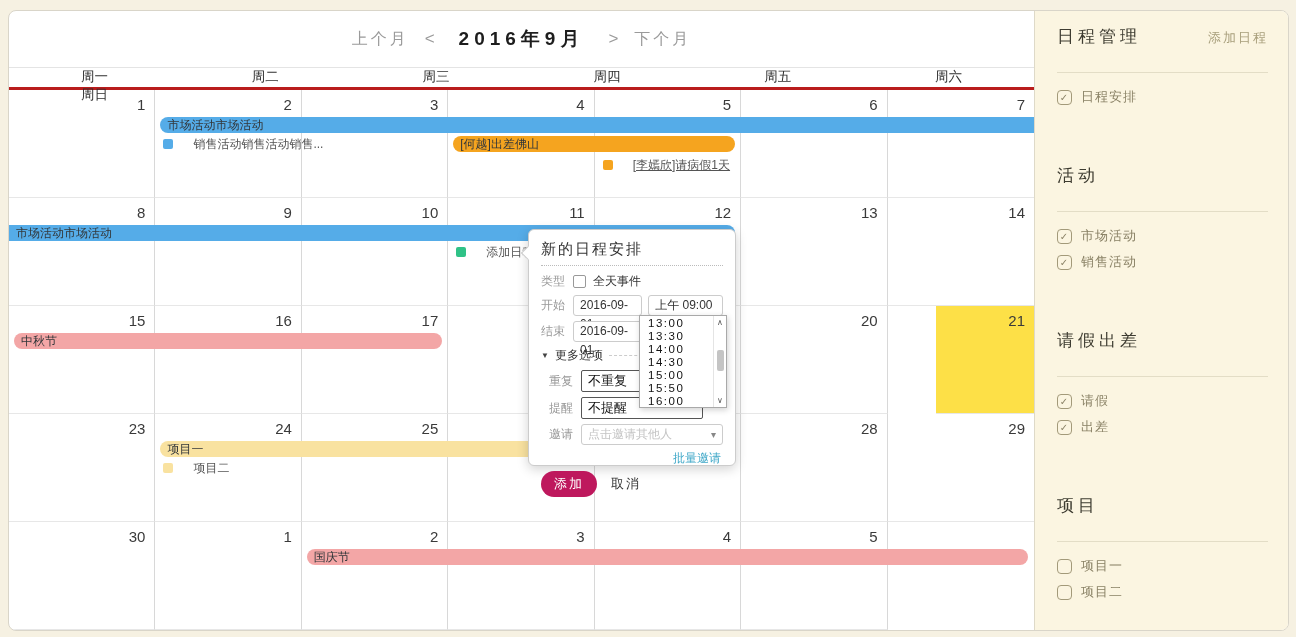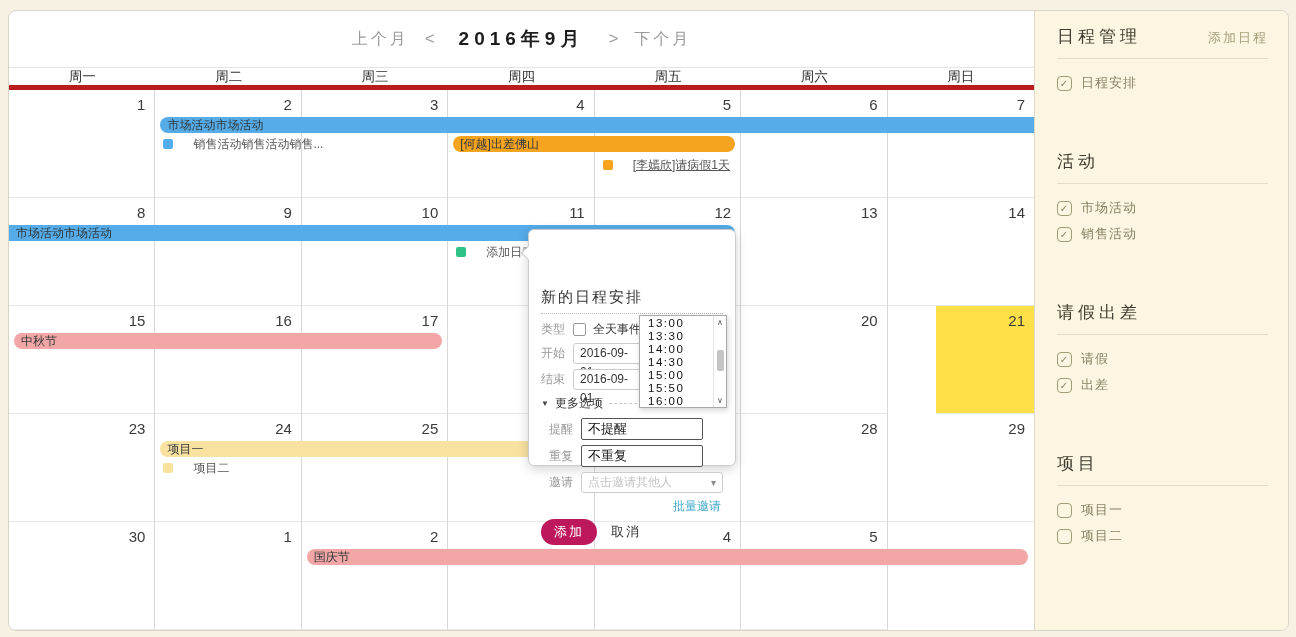--- a/index.html
+++ b/index.html
@@ -17,21 +17,21 @@
   }
   
   .calendar { width:1025px; position:relative; flex:none; }
   .cal-header {
     height:57px; display:flex; align-items:center; justify-content:center;
     gap:16px; border-bottom:1px solid #e4e4e4;
   }
   .nav-label { color:#9a9a9a; font-size:16px; letter-spacing:3px; cursor:pointer; }
   .nav-arrow { color:#9a9a9a; font-size:17px; cursor:pointer; }
   .cal-title { color:#1d1d1d; font-size:19px; font-weight:bold; letter-spacing:5px; margin:0 8px; }
-  .dow-row { height:22px; display:grid; grid-template-columns:repeat(7,1fr); border-bottom:5px solid #b91c1c; }
+  .dow-row { height:22px; display:grid; grid-template-columns:repeat(6,1fr); border-bottom:3px solid #b91c1c; }
   .dow-cell { display:flex; align-items:center; justify-content:center; font-size:13.5px; color:#2e2e2e; }
   .weeks { position:relative; height:540px; }
   .week-grid { display:grid; grid-template-columns:repeat(7,1fr); grid-auto-rows:108px; height:540px; }
   .cell {
     border-right:1px solid #d8d8d8; border-bottom:1px solid #e7e7e7;
     padding:6px 9px 0 0; text-align:right; font-size:15px; color:#3a3a3a;
   }
   .cell:nth-child(7n) { border-right:none; }
   .cell.selected { background:#fde047;margin-left:48px; }
   .event-bar {
@@ -50,21 +50,21 @@
     background:#fff; border:1px solid #ccc; border-radius:6px;
     box-shadow:0 3px 12px rgba(0,0,0,.18); z-index:10;
     padding:10px 12px 8px; font-size:12px;
   }
   .popup-arrow {
     position:absolute; left:-6px; top:18px; width:10px; height:10px; background:#fff;
     border-left:1px solid #ccc; border-bottom:1px solid #ccc; transform:rotate(45deg);
   }
   .popup-title {
     font-size:15px; color:#333; letter-spacing:2px;
-    padding-bottom:6px; border-bottom:1px dotted #bbb; margin-bottom:7px;margin-top:48px;
+    padding-bottom:6px; border-bottom:1px dotted #bbb; margin-bottom:7px;
   }
   .prow { display:flex; align-items:center; margin-bottom:5px; }
   .plabel { width:32px; color:#999; flex:none; font-size:12px; }
   .pinput {
     border:1px solid #ccc; border-radius:3px; height:21px; line-height:19px;
     padding:0 6px; color:#333; background:#fff;
   }
   .date-input { width:72px; margin-right:6px; }
   .time-input { width:78px; }
   .checkbox-sm {
@@ -107,21 +107,21 @@
   .scroll-arrow { font-size:8px; color:#555; cursor:pointer; }
   .scroll-thumb { position:absolute; top:34px; left:3px; width:7px; height:21px; background:#c4c4c4; border-radius:2px; cursor:pointer; }
   
   .sidebar {
     flex:1; background:#fbf5e1; border-left:1px solid #ded9c8;
     padding:14px 20px 0 22px; position:relative;
   }
   .side-section { margin-bottom:57px; }
   .side-head-row {
     display:flex; justify-content:space-between; align-items:baseline;
-    border-bottom:1px solid #e3ddc6; padding-bottom:10px; margin-bottom:14px;
+    border-bottom:1px solid #e3ddc6; padding-bottom:24px; margin-bottom:14px;
   }
   .side-heading { font-size:17px; color:#3e3c31; letter-spacing:4px; }
   .side-action { font-size:13px; color:#a89f7c; letter-spacing:2px; cursor:pointer; }
   .side-item {
     display:flex; gap:9px; align-items:center; height:20px; margin-bottom:6px;
     color:#8a8266; font-size:13px; letter-spacing:1px; cursor:pointer;
   }
   .cb {
     width:15px; height:15px; border:1px solid #a39a7a; border-radius:4px;
     display:flex; align-items:center; justify-content:center;
@@ -236,27 +236,27 @@
           <span class="pinput date-input">2016-09-01</span>
         </div>
 
         <div class="more-row">
           <span class="more-caret">▼</span>
           <span>更多选项</span>
           <span class="dash-line"></span>
         </div>
 
         <div class="prow indent">
+          <span class="plabel">重复</span>
+          <span class="select-strong">不重复</span>
+        </div>
+
+        <div class="prow indent">
           <span class="plabel">提醒</span>
           <span class="select-strong">不提醒</span>
-        </div>
-
-        <div class="prow indent">
-          <span class="plabel">重复</span>
-          <span class="select-strong">不重复</span>
         </div>
 
         <div class="prow indent">
           <span class="plabel">邀请</span>
           <span class="pinput invite-input">
             <span>点击邀请其他人</span>
             <span class="invite-caret">▾</span>
           </span>
         </div>
 

